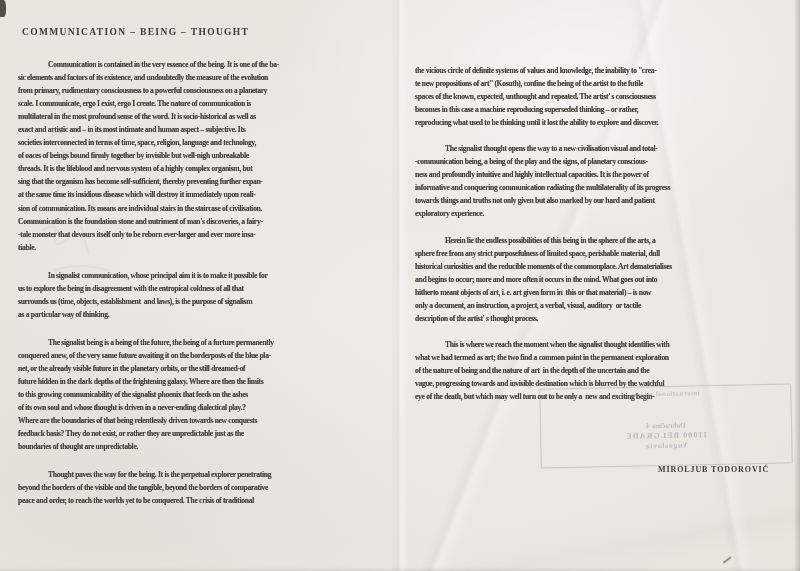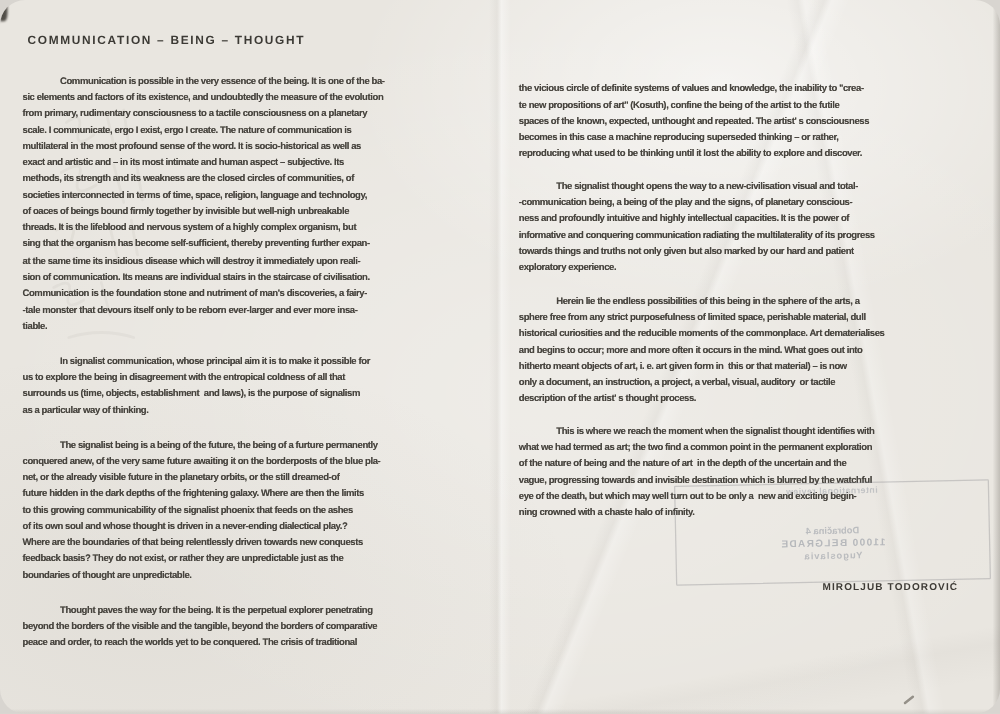--- a/index.html
+++ b/index.html
@@ -1,24 +1,23 @@
 <!DOCTYPE html>
 <html><head>
 <meta charset="utf-8">
 <style>
   html,body{margin:0;padding:0;background:#d8d5d0;}
   .page{
     position:relative;width:800px;height:571px;overflow:hidden;
-    font-family:Liberation Sans, sans-serif;
+    font-family:Liberation Serif, serif;
     background:
       radial-gradient(ellipse 420px 260px at 72% 12%, rgba(255,255,255,.55), rgba(255,255,255,0) 70%),
       radial-gradient(ellipse 500px 300px at 15% 85%, rgba(120,112,100,.06), rgba(0,0,0,0) 70%),
       radial-gradient(ellipse 600px 400px at 55% 55%, rgba(255,255,255,.25), rgba(0,0,0,0) 75%),
       #e9e6e0;
-    border-radius: 20px;
   }
   .creases{
     position:absolute;inset:0;pointer-events:none;
     background:
       linear-gradient(90deg, rgba(0,0,0,0) 48.9%, rgba(90,84,76,.055) 49.7%, rgba(255,255,255,.38) 50.15%, rgba(0,0,0,0) 51.1%),
       linear-gradient(112deg, rgba(0,0,0,0) 63%, rgba(100,94,86,.05) 64%, rgba(255,255,255,.25) 64.6%, rgba(0,0,0,0) 66%),
       linear-gradient(80deg, rgba(0,0,0,0) 81%, rgba(100,94,86,.045) 82%, rgba(255,255,255,.22) 82.6%, rgba(0,0,0,0) 84%),
       linear-gradient(170deg, rgba(0,0,0,0) 90%, rgba(110,104,96,.04) 92%, rgba(0,0,0,0) 96%);
   }
   .edge-right{position:absolute;top:0;right:0;width:6px;height:100%;
@@ -81,27 +80,26 @@
       <path d="M20 104 q18 -10 13 5 q-5 16 13 5 M62 98 l7 28 M80 96 l5 28"></path>
       <path d="M18 150 q16 -9 12 5 q-4 15 12 5 M56 146 l7 26"></path>
       <path d="M30 190 q26 -8 52 0"></path>
     </g>
   </svg>
 
   <div class="doc-title">COMMUNICATION – BEING – THOUGHT</div>
 
   <div class="col left-col">
       <div class="para indent">
-        <div class="tline">Communication is possible in the very essence of the being. It is one of the ba-</div>
+        <div class="tline">Communication is contained in the very essence of the being. It is one of the ba-</div>
         <div class="tline">sic elements and factors of its existence, and undoubtedly the measure of the evolution</div>
-        <div class="tline">from primary, rudimentary consciousness to a tactile consciousness on a planetary</div>
+        <div class="tline">from primary, rudimentary consciousness to a powerful consciousness on a planetary</div>
         <div class="tline">scale. I communicate, ergo I exist, ergo I create. The nature of communication is</div>
         <div class="tline">multilateral in the most profound sense of the word. It is socio-historical as well as</div>
         <div class="tline">exact and artistic and – in its most intimate and human aspect – subjective. Its</div>
-        <div class="tline">methods, its strength and its weakness are the closed circles of communities, of</div>
         <div class="tline">societies interconnected in terms of time, space, religion, language and technology,</div>
         <div class="tline">of oaces of beings bound firmly together by invisible but well-nigh unbreakable</div>
         <div class="tline">threads. It is the lifeblood and nervous system of a highly complex organism, but</div>
         <div class="tline">sing that the organism has become self-sufficient, thereby preventing further expan-</div>
         <div class="tline">at the same time its insidious disease which will destroy it immediately upon reali-</div>
         <div class="tline">sion of communication. Its means are individual stairs in the staircase of civilisation.</div>
         <div class="tline">Communication is the foundation stone and nutriment of man's discoveries, a fairy-</div>
         <div class="tline">-tale monster that devours itself only to be reborn ever-larger and ever more insa-</div>
         <div class="tline">tiable.</div>
       </div>
@@ -153,21 +151,20 @@
         <div class="tline">hitherto meant objects of art, i. e. art given form in  this or that material) – is now</div>
         <div class="tline">only a document, an instruction, a project, a verbal, visual, auditory  or tactile</div>
         <div class="tline">description of the artist' s thought process.</div>
       </div>
       <div class="para indent">
         <div class="tline">This is where we reach the moment when the signalist thought identifies with</div>
         <div class="tline">what we had termed as art; the two find a common point in the permanent exploration</div>
         <div class="tline">of the nature of being and the nature of art  in the depth of the uncertain and the</div>
         <div class="tline">vague, progressing towards and invisible destination which is blurred by the watchful</div>
         <div class="tline">eye of the death, but which may well turn out to be only a  new and exciting begin-</div>
-        <div class="tline">ning crowned with a chaste halo of infinity.</div>
       </div>
     </div>
 
   <div class="stamp">
     <div class="stamp-lines">
         <div class="stamp-line">international review</div>
         <div class="stamp-line">Dobračina 4</div>
         <div class="stamp-line">11000 BELGRADE</div>
         <div class="stamp-line">Yugoslavia</div>
       </div>

